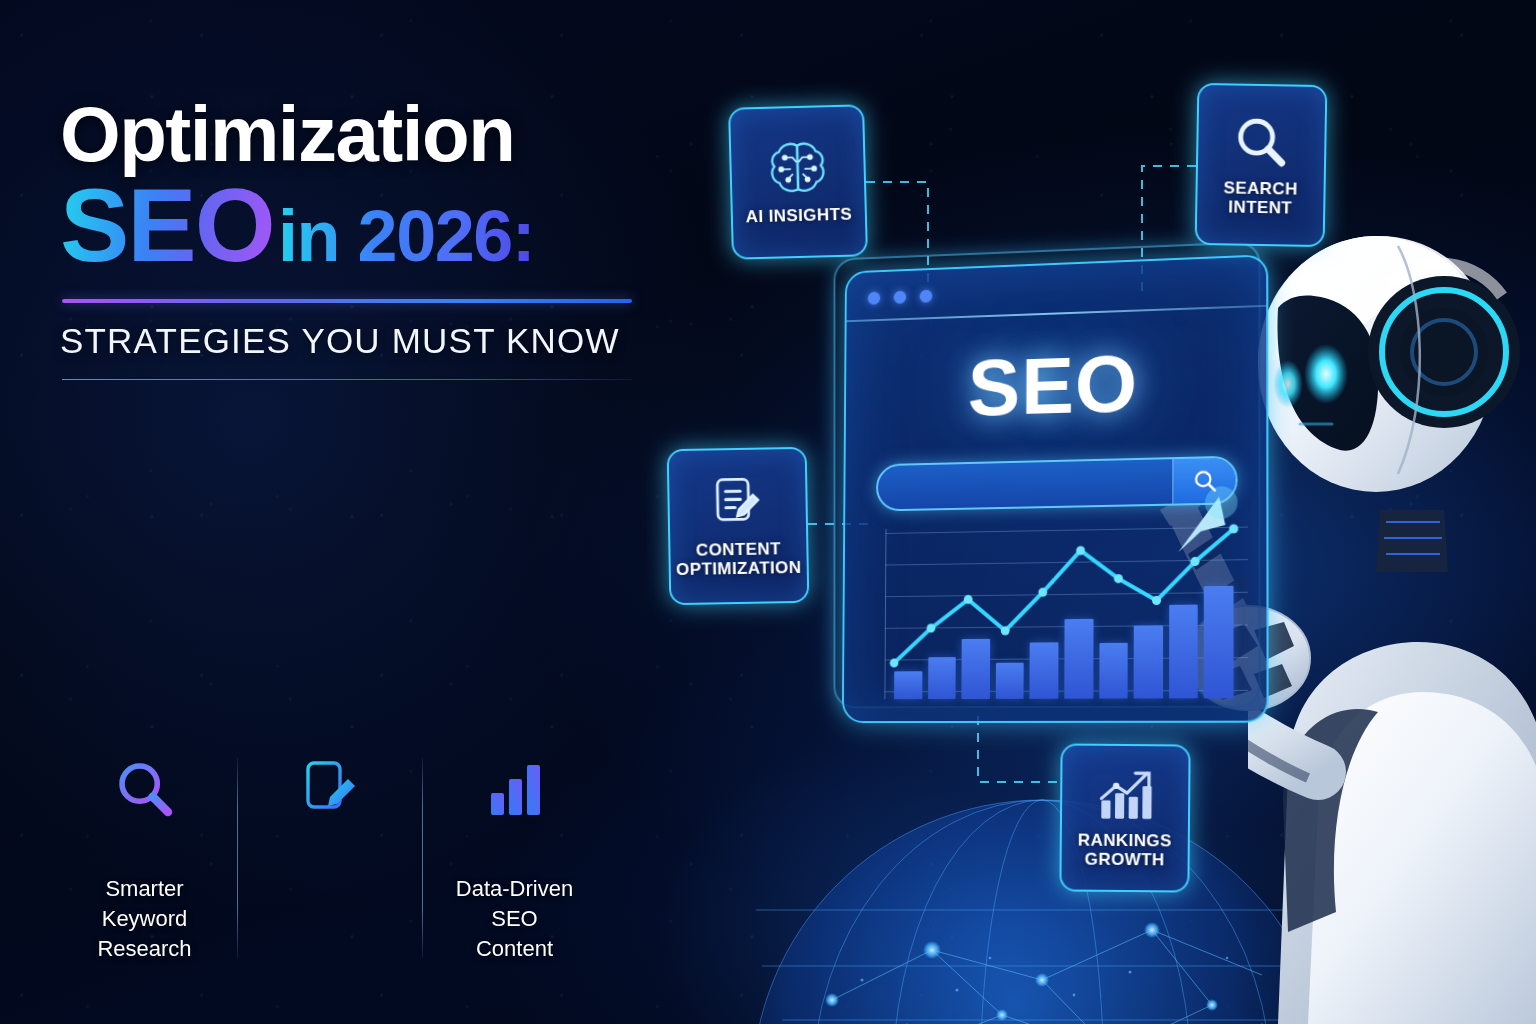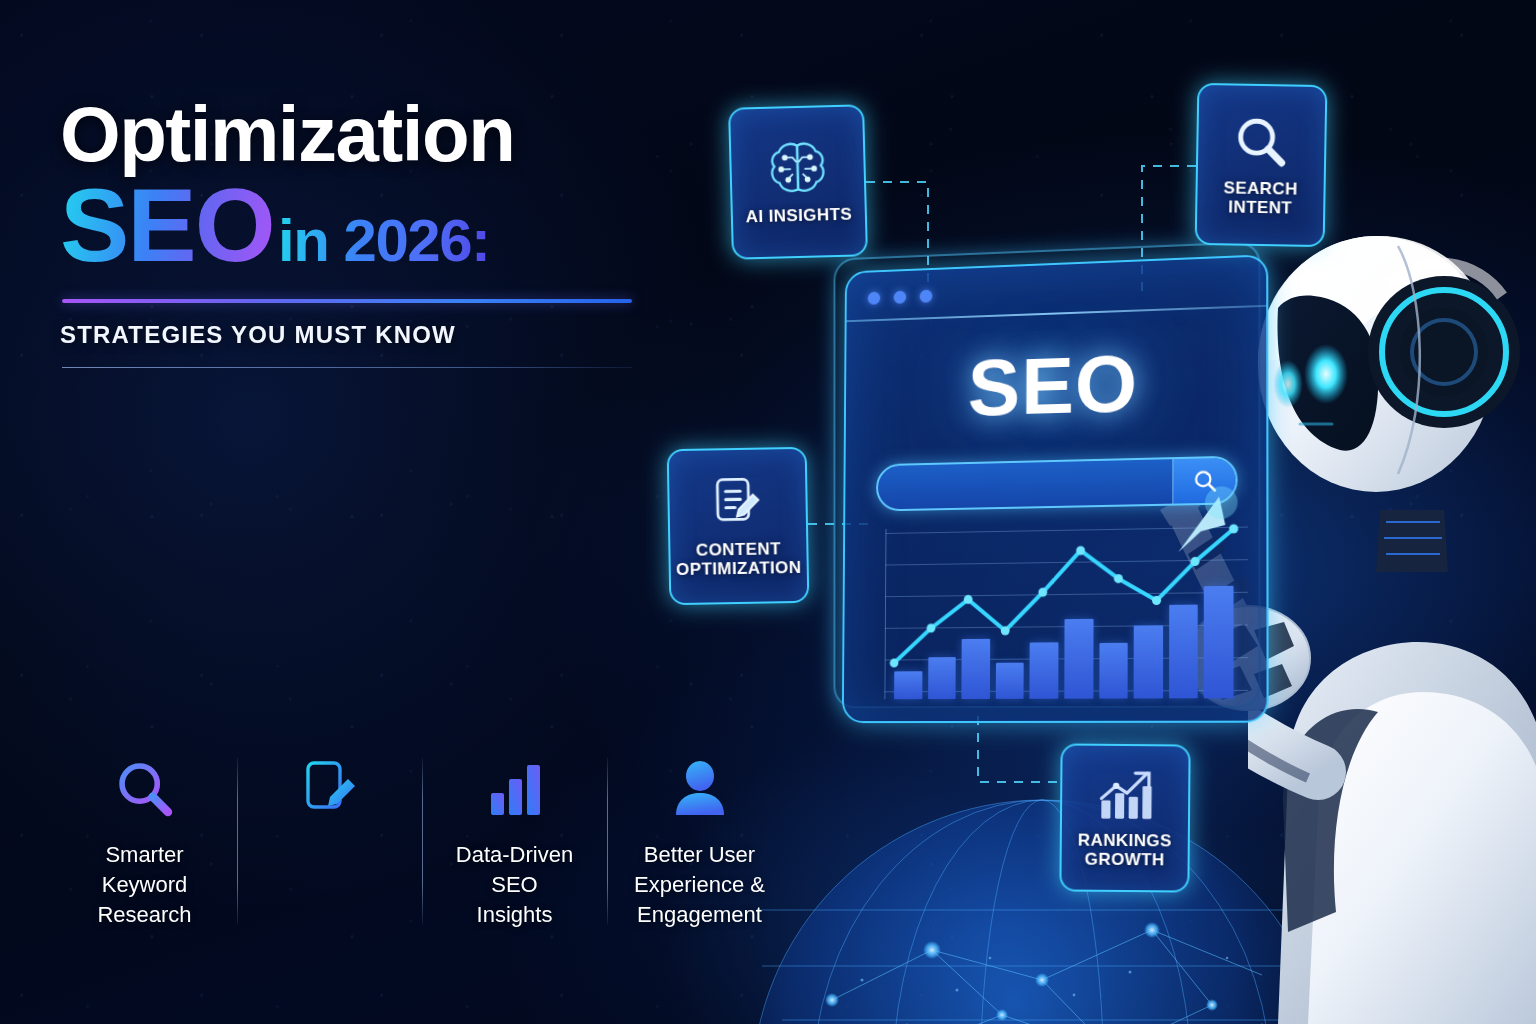--- a/index.html
+++ b/index.html
@@ -41,54 +41,54 @@
     text-shadow: 0 2px 14px rgba(0,0,0,0.7);
   }
   .head-accent {
     font-size: 104px; line-height: 1.0; font-weight: 700; letter-spacing: -2px;
     background: linear-gradient(100deg, #22d3ee 0%, #3b82f6 42%, #6366f1 64%, #a855f7 100%);
     -webkit-background-clip: text; background-clip: text; color: transparent;
     -webkit-text-fill-color: transparent;
     display: inline-block;
   }
   .head-accent2 {
-    font-size: 60px; line-height: 1.08; font-weight: 700; letter-spacing: -1.5px;
+    font-size: 72px; line-height: 1.08; font-weight: 700; letter-spacing: -1.5px;
     background: linear-gradient(95deg, #22d3ee 0%, #3b82f6 38%, #4f6ef7 70%, #4f46e5 100%);
     -webkit-background-clip: text; background-clip: text; color: transparent;
     -webkit-text-fill-color: transparent;
     display: inline-block;
   }
   #rule-top {
     width: 570px; height: 4px; border-radius: 3px; margin: 22px 0 18px 2px;
     background: linear-gradient(90deg, #a855f7 0%, #6366f1 35%, #3b82f6 70%, #2563eb 100%);
     box-shadow: 0 0 12px rgba(99,102,241,0.55);
   }
   #subhead {
-    font-size: 24px; font-weight: 700; color: #f2f6ff; letter-spacing: 1.2px;
+    font-size: 35px; font-weight: 400; color: #f2f6ff; letter-spacing: 1.2px;
     text-shadow: 0 2px 10px rgba(0,0,0,0.6);
   }
   #rule-bottom {
     width: 570px; height: 1px; margin: 18px 0 0 2px;
     background: linear-gradient(90deg, rgba(150,175,230,0.75) 0%, rgba(110,150,220,0.55) 70%, rgba(70,110,190,0.15) 100%);
   }
 
   
   #features {
     position: absolute; left: 52px; top: 752px; width: 740px;
     display: grid; grid-template-columns: repeat(4, 1fr);
   }
   .feat { position: relative; display: flex; flex-direction: column; align-items: center; padding: 0 10px; }
   .feat + .feat::before {
     content: ""; position: absolute; left: 0; top: 6px; bottom: 6px; width: 1px;
     background: linear-gradient(180deg, rgba(150,180,235,0.08), rgba(160,190,240,0.55) 25%, rgba(160,190,240,0.55) 75%, rgba(150,180,235,0.08));
   }
   .feat-ico { height: 74px; display: flex; align-items: center; justify-content: center; margin-bottom: 14px; }
   .feat-label {
     font-size: 22px; line-height: 1.36; font-weight: 400; color: #ffffff; text-align: center;
-    text-shadow: 0 1px 6px rgba(0,0,0,0.55); white-space: pre-line;
+    text-shadow: 0 1px 6px rgba(0,0,0,0.55); white-space: pre-line; margin-top: 34px;
   }
 
   
   #panel {
     position: absolute; left: 838px; top: 262px; width: 428px; height: 460px;
     border-radius: 22px;
     border: 2.5px solid #3ec6ff;
     background: linear-gradient(165deg, rgba(16,58,140,0.82) 0%, rgba(11,42,110,0.80) 45%, rgba(9,36,96,0.78) 100%);
     box-shadow: 0 0 26px rgba(62,198,255,0.55), inset 0 0 60px rgba(30,110,220,0.35);
     transform: perspective(1400px) rotateY(-7deg) rotateX(1.5deg) skewY(-1.2deg);
@@ -493,34 +493,17 @@
                 <stop offset="100%" stop-color="#6d5cf5"></stop>
               </linearGradient>
             </defs>
           <rect x="8" y="34" width="13" height="22" rx="2" fill="url(#fg3)"></rect>
           <rect x="26" y="20" width="13" height="36" rx="2" fill="url(#fg3)"></rect>
           <rect x="44" y="6" width="13" height="50" rx="2" fill="url(#fg3)"></rect>
         </svg>
       </div>
       <div class="feat-label">Data-Driven
 SEO
-Insights</div>
+Content</div>
     </div>
 
-    <div class="feat">
-      <div class="feat-ico">
-        <svg width="60" height="60" viewBox="0 0 60 60" fill="none">
-          <defs>
-              <linearGradient id="fg4" x1="0" y1="0" x2="0.3" y2="1">
-            <stop offset="0%" stop-color="#35b6f8"></stop>
-                <stop offset="100%" stop-color="#4163f0"></stop>
-              </linearGradient>
-            </defs>
-          <ellipse cx="30" cy="17" rx="14" ry="15" fill="url(#fg4)"></ellipse>
-          <path d="M6 56 C6 41 17 34 30 34 C43 34 54 41 54 56 Z" fill="url(#fg4)"></path>
-        </svg>
-      </div>
-      <div class="feat-label">Better User
-Experience &amp;
-Engagement</div>
-    </div>
   </div>
 </div>
 
 </body></html>

